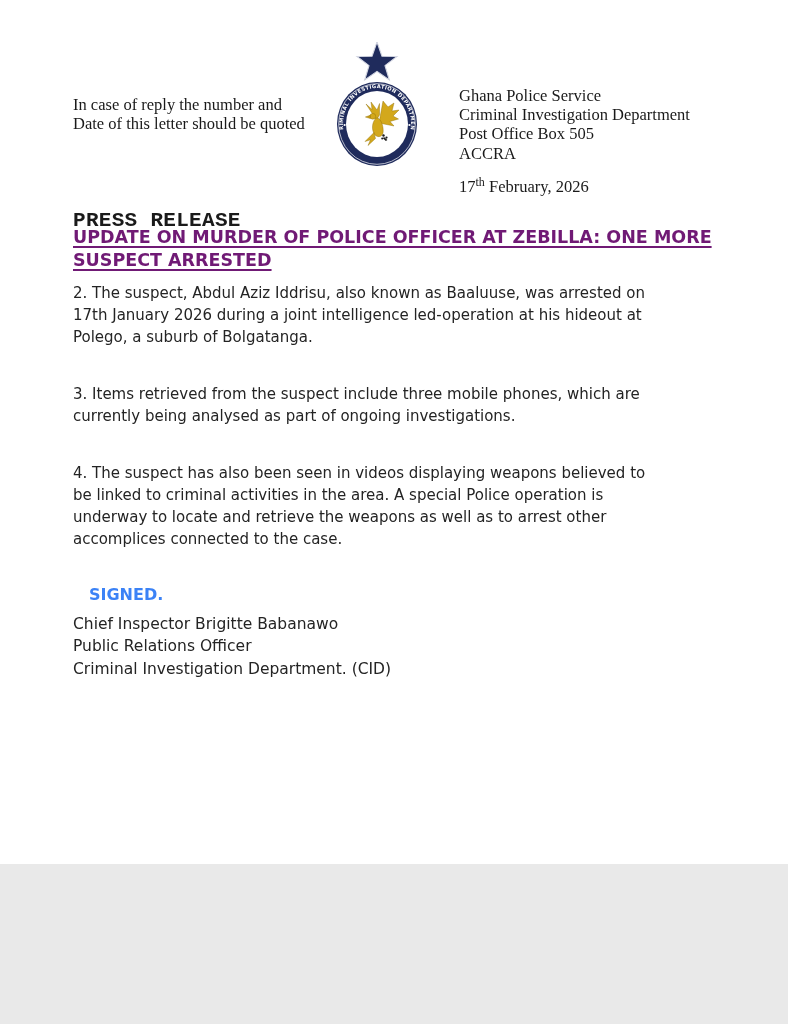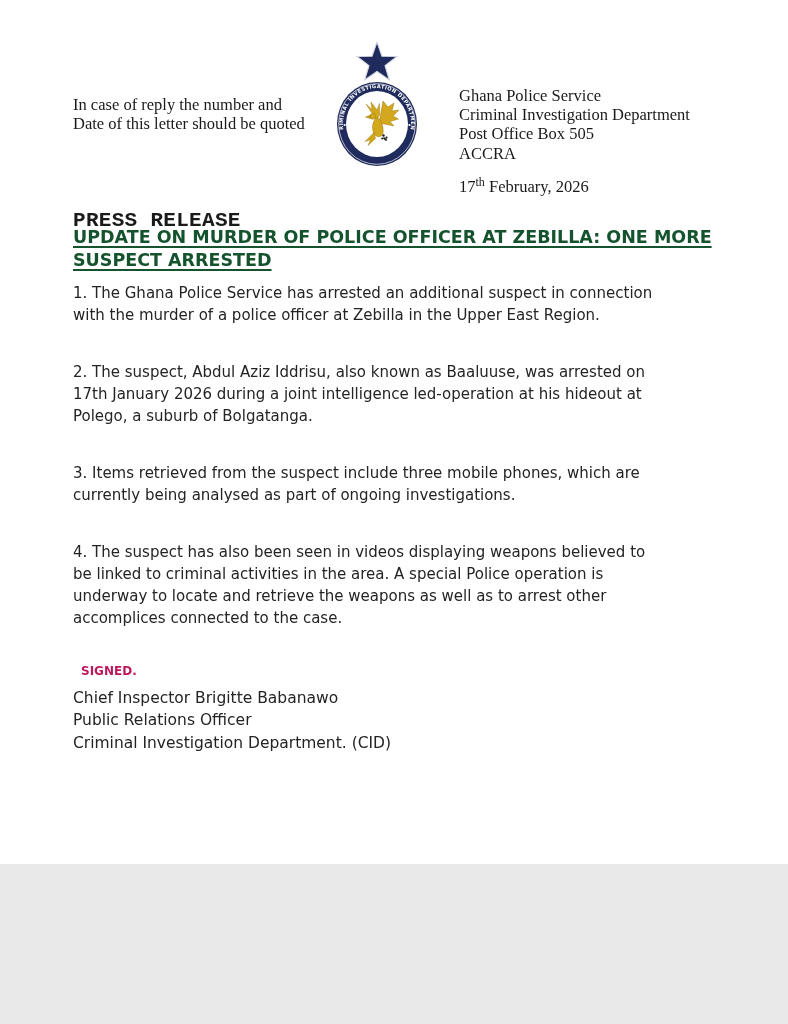--- a/index.html
+++ b/index.html
@@ -40,35 +40,35 @@
   }
   .doc-body{
     position:absolute;left:73px;top:282px;width:692px;
     font-family:"DejaVu Sans","Liberation Sans",sans-serif;
     color:#242424;
   }
   .doc-title{
     position:absolute;left:73px;top:226px;width:700px;
     font-family:"DejaVu Sans","Liberation Sans",sans-serif;
     font-size:17.5px;font-weight:bold;line-height:23px;
-    color:#14532d;
+    color:#701a75;
     text-decoration:underline;
     text-decoration-thickness:2px;
     text-underline-offset:3px;
     white-space:pre-line;
   }
   .para{
     margin:0 0 35px 0;
     font-size:15px;line-height:22px;
     white-space:pre-line;
   }
   .para:last-of-type{margin-bottom:0;}
   .signed{
-    margin:34px 0 0 8px;
-    font-size:12px;font-weight:bold;color:#be185d;
+    margin:34px 0 0 16px;
+    font-size:16px;font-weight:bold;color:#3b82f6;
   }
   .signature{
     margin:9px 0 0 0;
     font-size:15.5px;line-height:22.3px;
     white-space:pre-line;
   }
 </style>
 </head>
 <body>
 
@@ -127,22 +127,20 @@
 
 
   <div class="date-line"><span>17</span><sup>th</sup><span> February, 2026</span></div>
 
   <div class="press-release">PRESS RELEASE</div>
 
   <div class="doc-title">UPDATE ON MURDER OF POLICE OFFICER AT ZEBILLA: ONE MORE
 SUSPECT ARRESTED</div>
 
   <div class="doc-body">
-    <p class="para">1. The Ghana Police Service has arrested an additional suspect in connection
-with the murder of a police officer at Zebilla in the Upper East Region.</p>
     <p class="para">2. The suspect, Abdul Aziz Iddrisu, also known as Baaluuse, was arrested on
 17th January 2026 during a joint intelligence led-operation at his hideout at
 Polego, a suburb of Bolgatanga.</p>
     <p class="para">3. Items retrieved from the suspect include three mobile phones, which are
 currently being analysed as part of ongoing investigations.</p>
     <p class="para">4. The suspect has also been seen in videos displaying weapons believed to
 be linked to criminal activities in the area. A special Police operation is
 underway to locate and retrieve the weapons as well as to arrest other
 accomplices connected to the case.</p>
     <p class="signed">SIGNED.</p>

